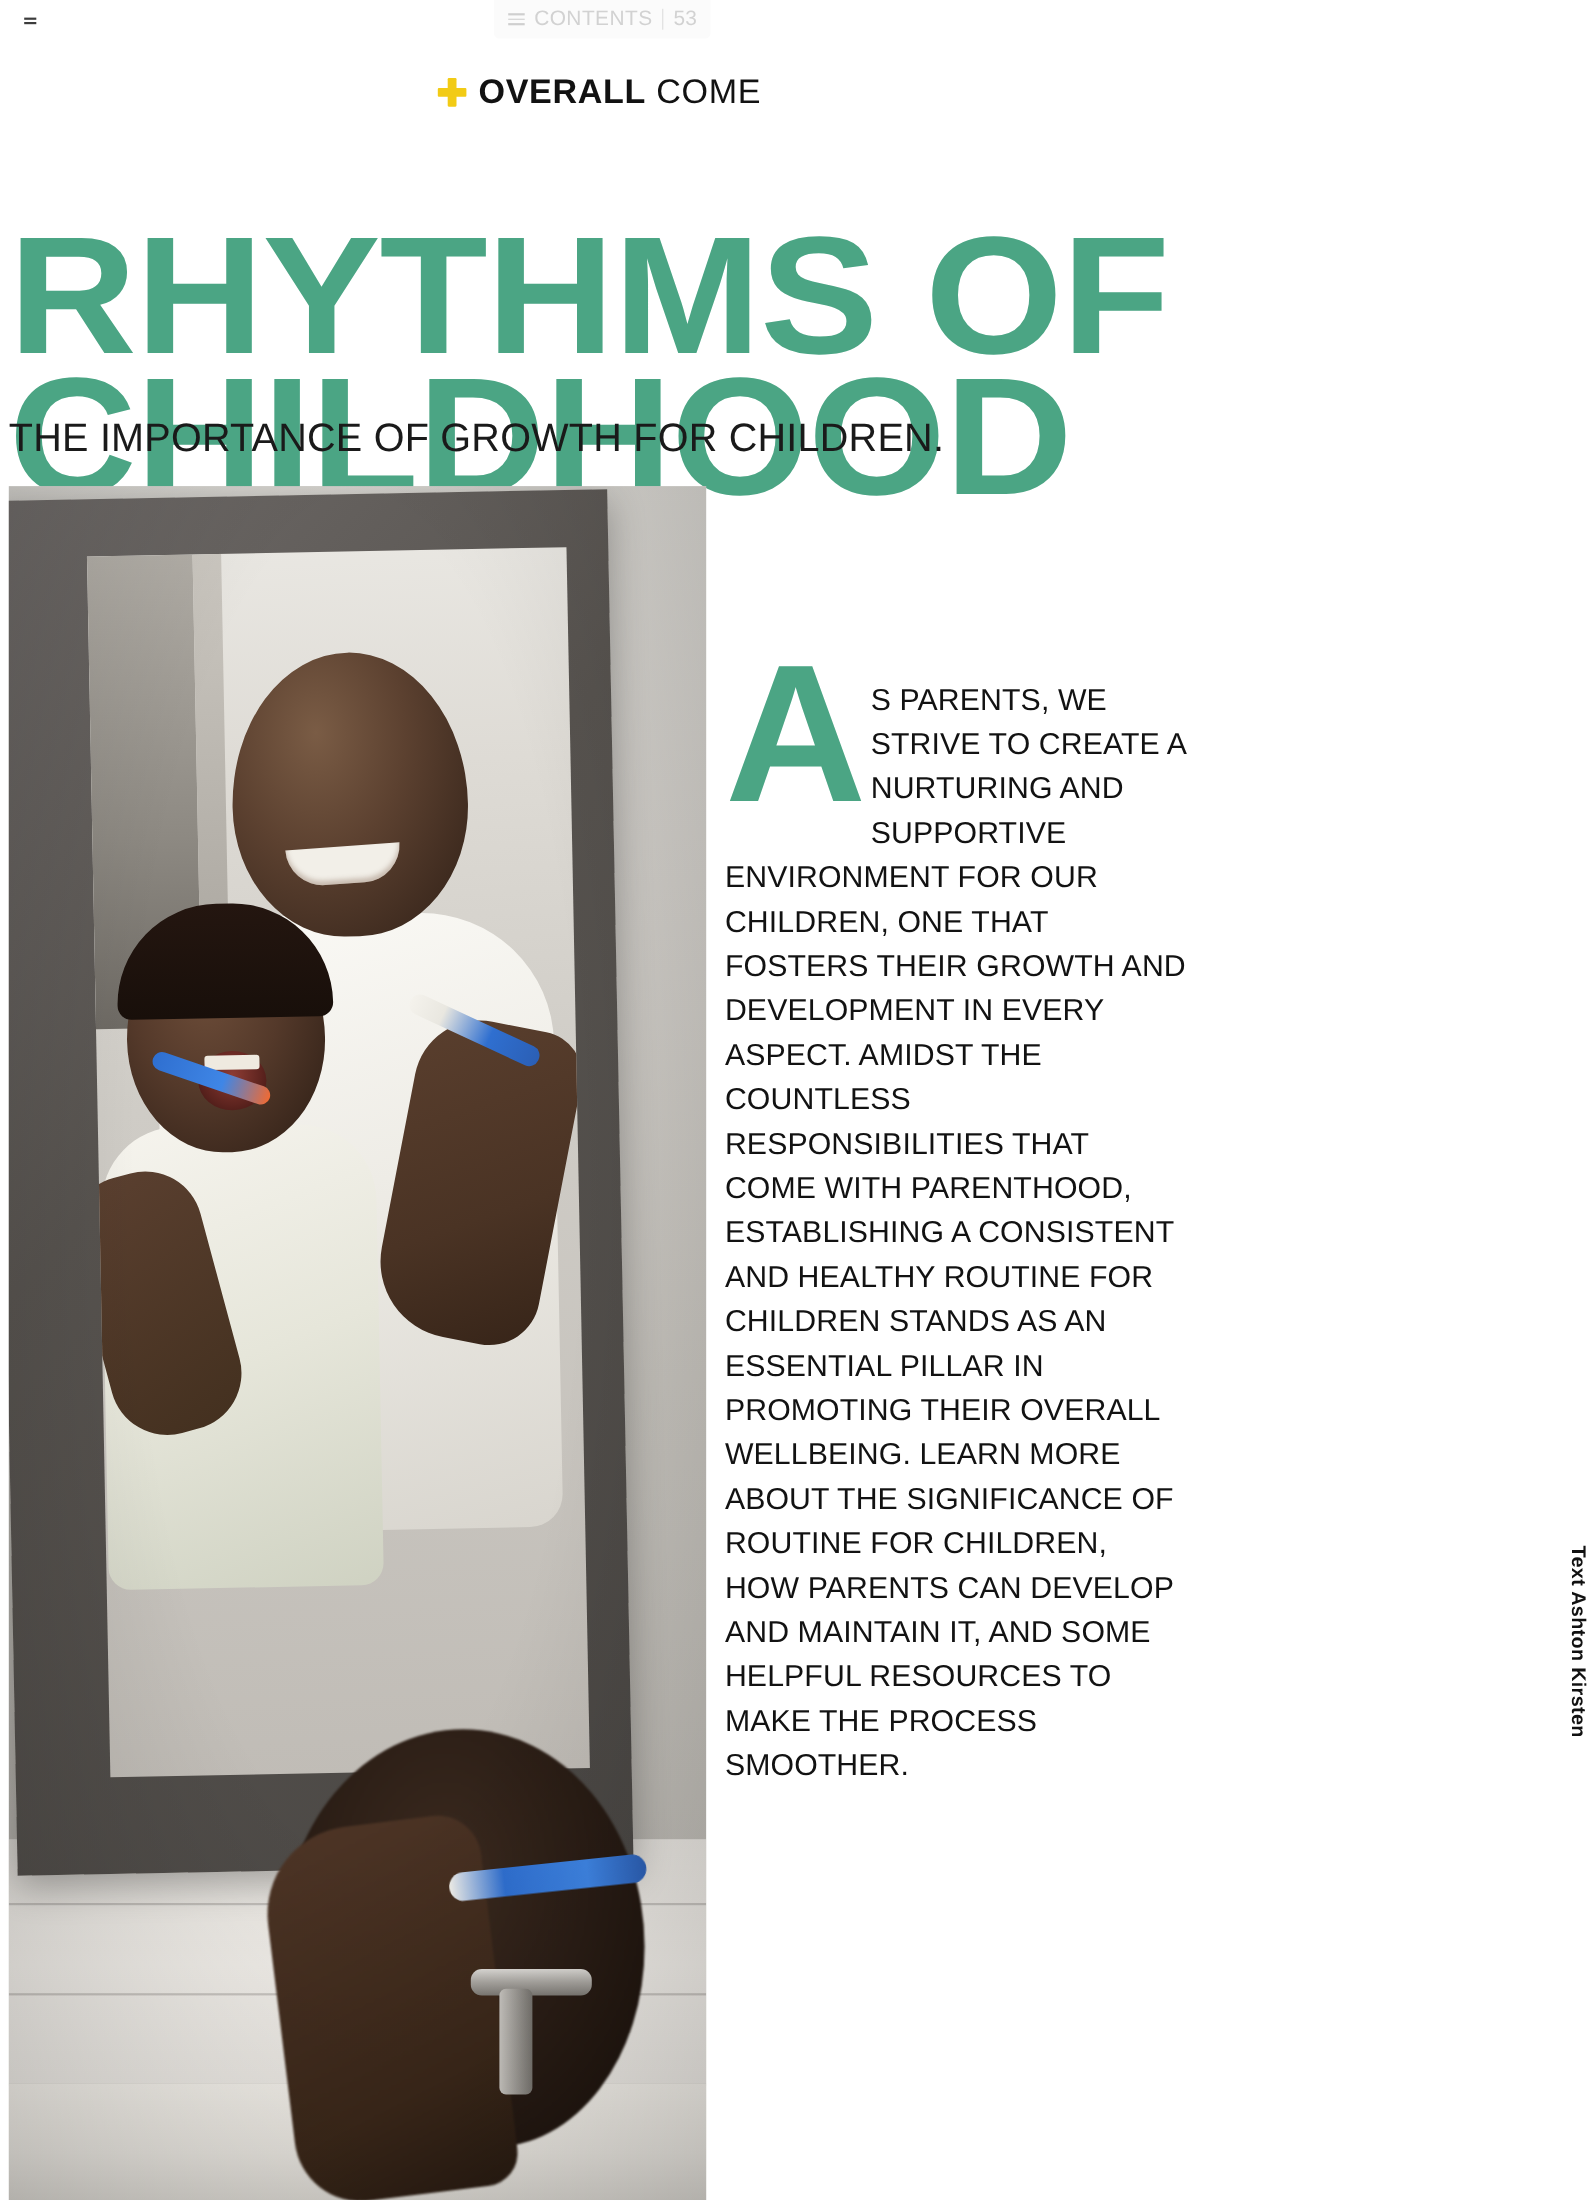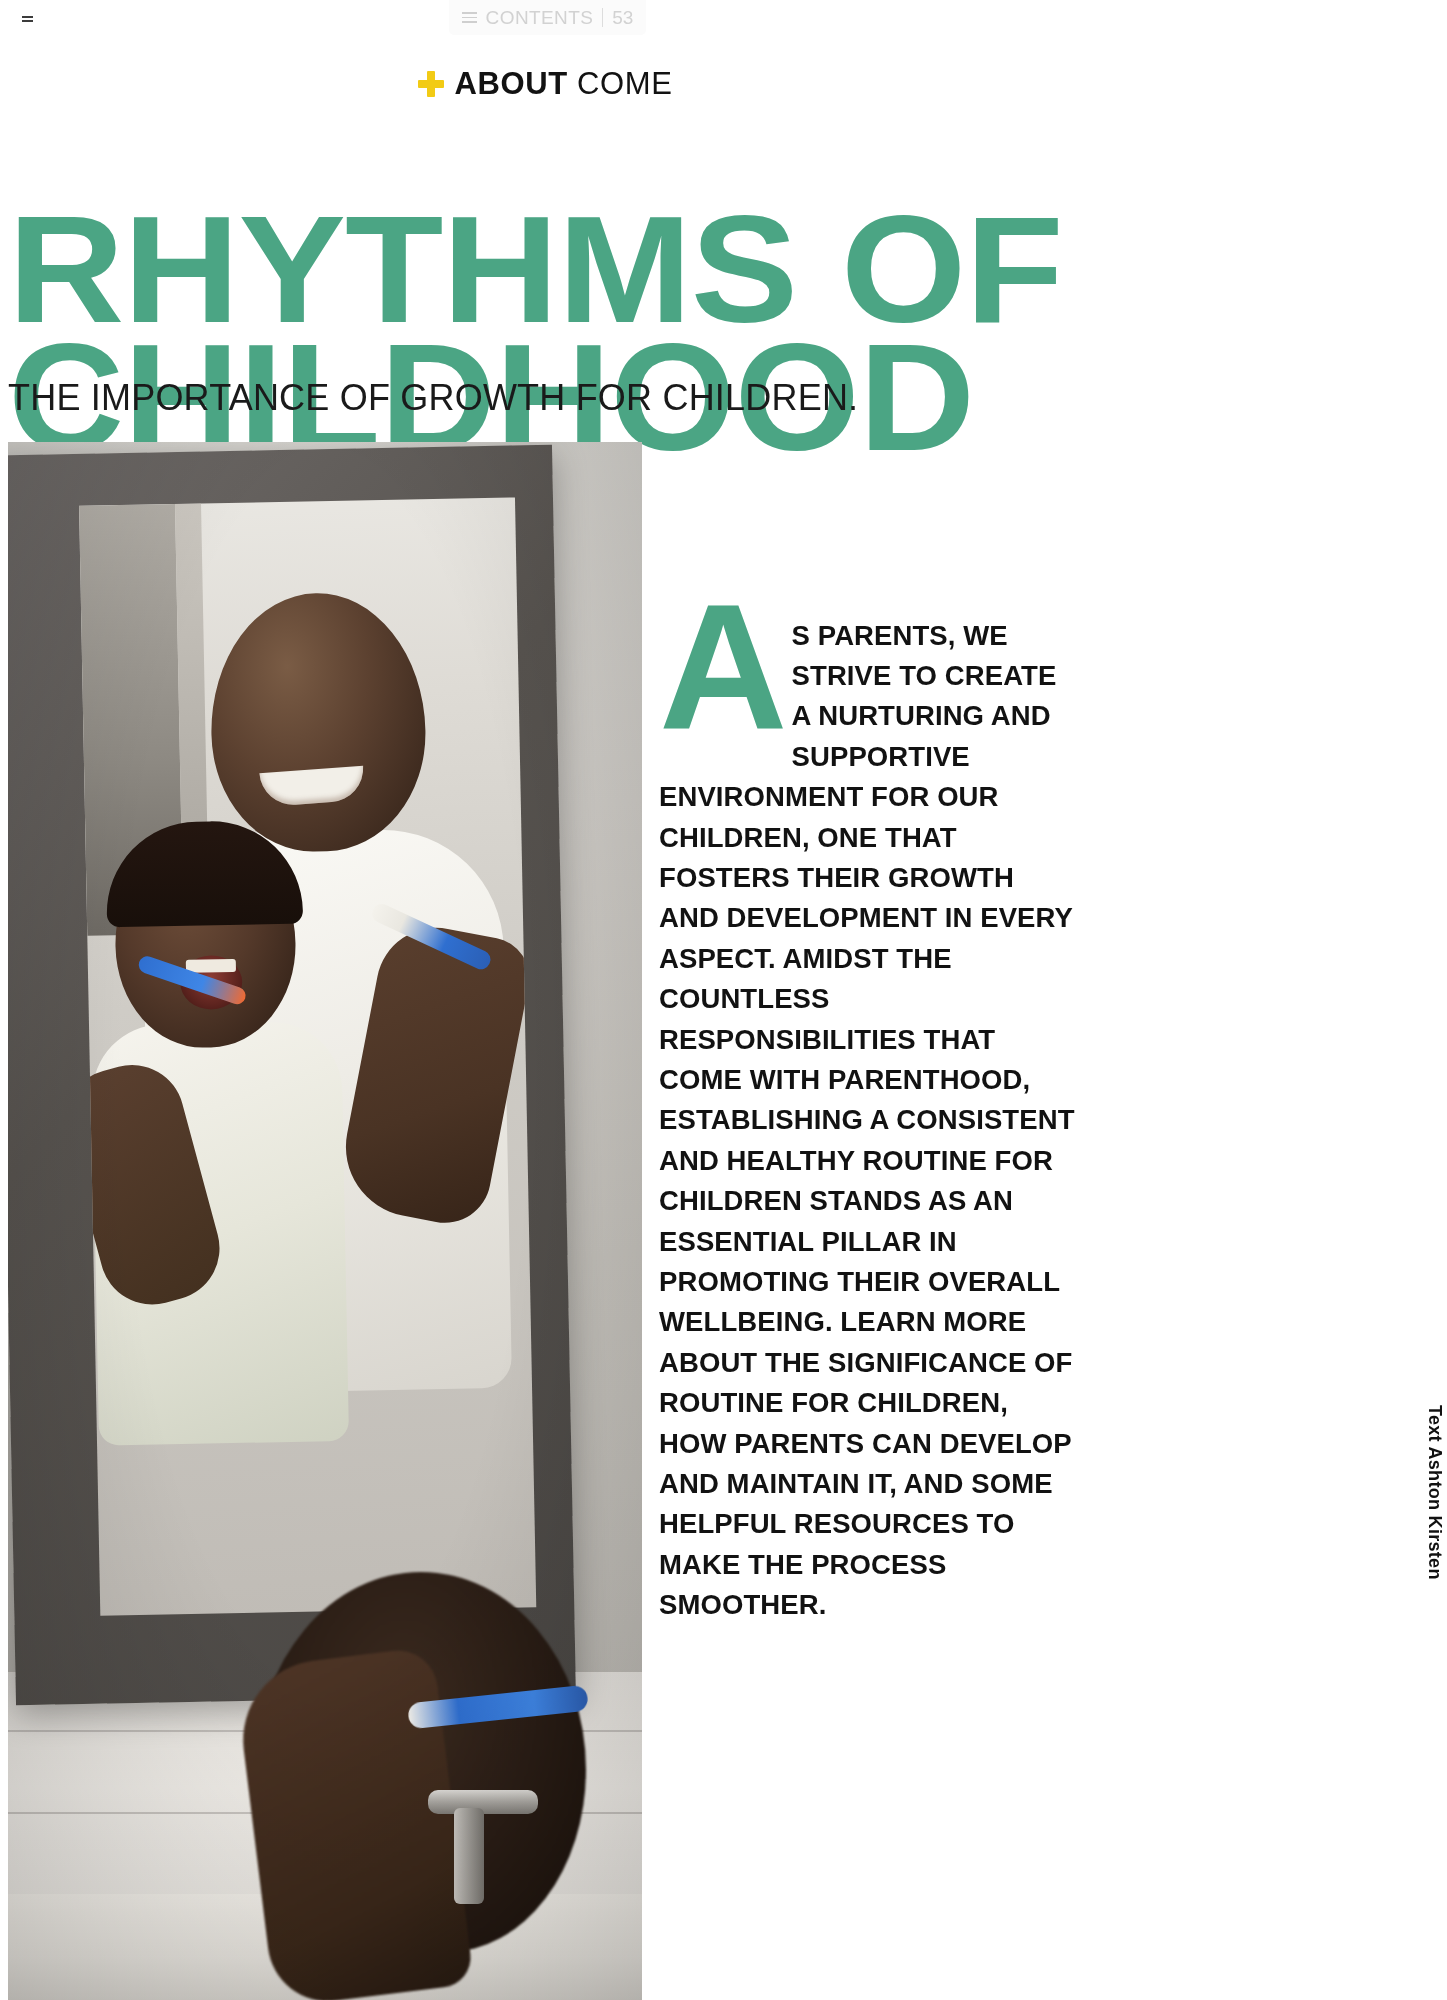--- a/index.html
+++ b/index.html
@@ -416,21 +416,21 @@
     font-size: 178px;
     font-weight: 700;
     line-height: 0.78;
     margin: 10px 6px 0 0;
     letter-spacing: -2px;
   }
   .body-text {
     font-size: 27.5px;
     line-height: 40.4px;
     color: #121212;
-    font-weight: 700;
+    font-weight: 400;
     letter-spacing: 0.1px;
     text-transform: uppercase;
   }
 
   
   .credit {
     position: absolute;
     right: 2px;
     top: 1405px;
     font-size: 18px;
@@ -459,21 +459,21 @@
   <span class="contents-sep"></span>
   <span class="contents-page">53</span>
 </div>
 
 <div class="kicker">
   <span class="plus-icon">
     <i></i>
       <i></i>
   </span>
   <span class="kicker-text">
-    <span class="bold">ABOUT</span><span>&nbsp;</span><span class="light">COME</span>
+    <span class="bold">OVERALL</span><span>&nbsp;</span><span class="light">COME</span>
   </span>
 </div>
 
 <h1 class="headline">
   <span class="hl-line">RHYTHMS OF</span>
   <span class="hl-line">CHILDHOOD</span>
 </h1>
 
 <div class="subtitle">THE IMPORTANCE OF GROWTH FOR CHILDREN.</div>
 

